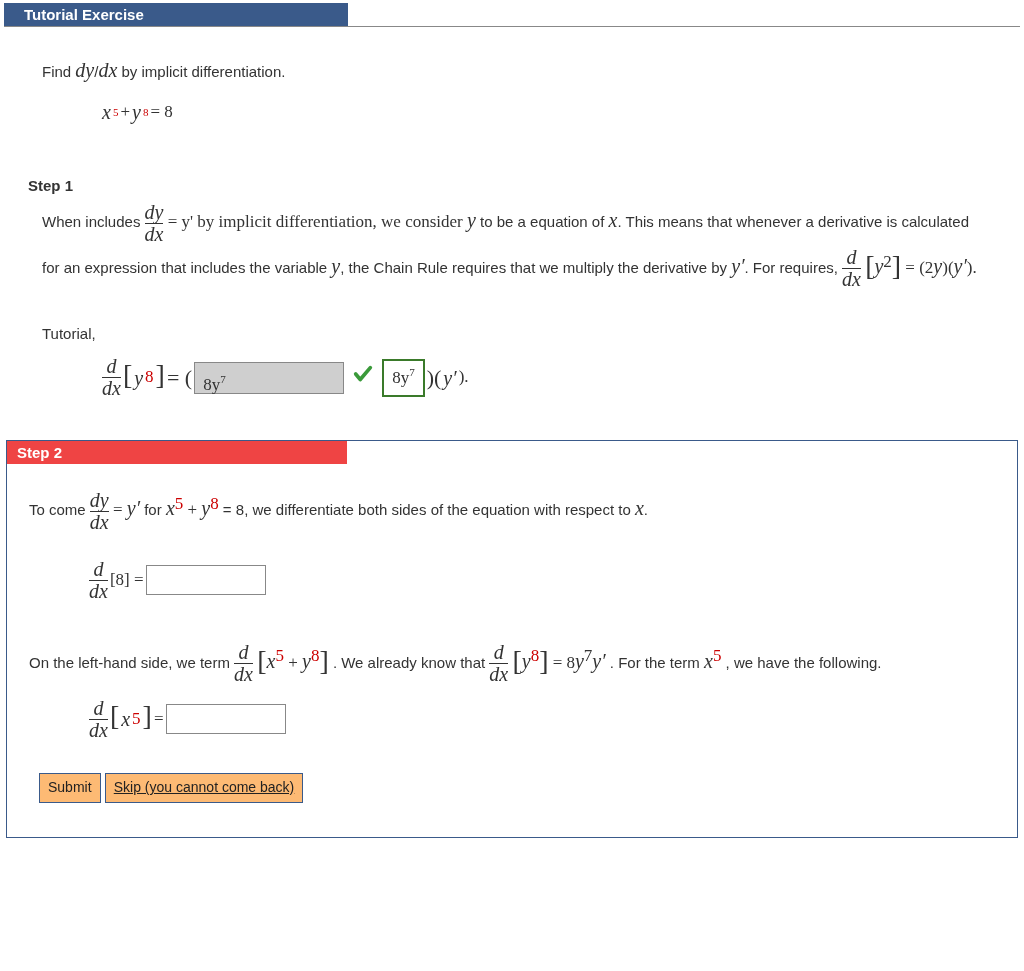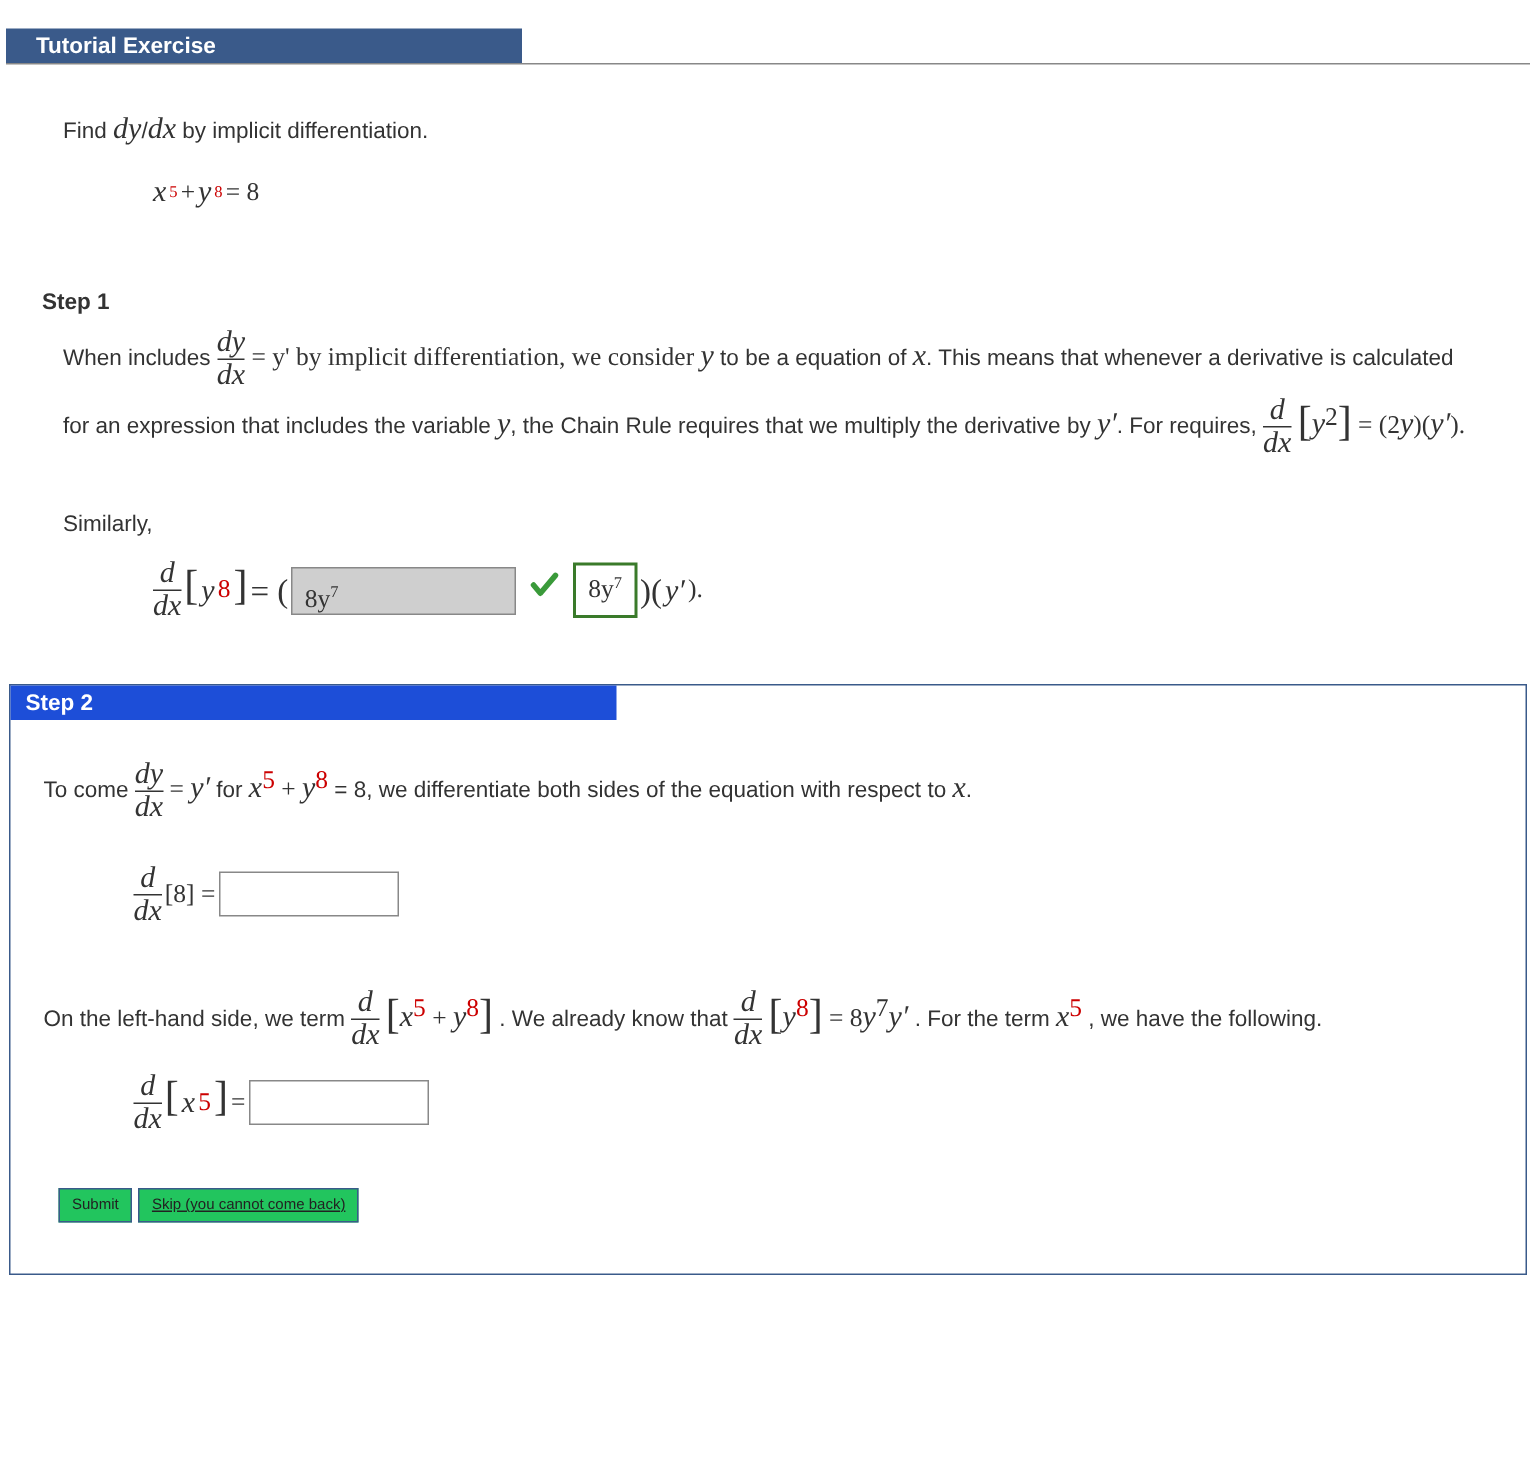--- a/index.html
+++ b/index.html
@@ -13,21 +13,20 @@
     width: 1024px;
   }
   .outer {
     padding: 3px 4px;
   }
   .section-header {
     background: #fff;
     border-bottom: 1px solid #888;
     display: flex;
     align-items: stretch;
-    margin-top: 16px;
   }
   .section-header .left-stub {
     width: 14px;
     background: #3a5a8a;
   }
   .section-header .title-bar {
     background: #3a5a8a;
     color: #fff;
     font-weight: bold;
     font-size: 15px;
@@ -103,33 +102,33 @@
   .check-icon {
     display: inline-block;
     vertical-align: middle;
     margin: 0 6px;
   }
   .step2-box {
     border: 1px solid #3a5a8a;
     margin: 8px 2px 0 2px;
   }
   .step2-header {
-    background: #1d4ed8;
+    background: #ef4444;
     color: #fff;
     font-weight: bold;
     font-size: 15px;
     padding: 3px 10px;
-    width: 404px;
+    width: 340px;
   }
   .btn {
     display: inline-block;
     border: 1px solid #3a5a8a;
-    background: #22c55e;
+    background: #fdba74;
     padding: 2px 8px;
-    font-size: 10px;
+    font-size: 14px;
     color: #222;
     cursor: pointer;
     text-decoration: underline;
     font-family: Verdana, Geneva, sans-serif;
   }
   .btn.submit { text-decoration: none; }
   .btn-row { margin: 30px 0 10px 10px; }
   .line { margin: 8px 0; }
   .vspace { height: 12px; }
   .row-align { display: flex; align-items: center; flex-wrap: wrap; gap: 2px; }
@@ -170,21 +169,21 @@
       <span> to be a equation of </span><span class="math-italic">x</span><span>. This means that whenever a derivative is calculated for an expression that includes the variable </span><span class="math-italic">y</span><span>, the Chain Rule requires that we multiply the derivative by </span><span class="math-italic">y′</span><span>. For requires, </span>
       <span class="frac">
         <span class="num math-italic">d</span>
         <span class="den math-italic">dx</span>
       </span>
       <span class="bracket">[</span><span class="math-italic">y</span><sup class="serif">2</sup><span class="bracket">]</span>
       <span class="serif"> = (2</span><span class="math-italic">y</span><span class="serif">)(</span><span class="math-italic">y′</span><span class="serif">).</span>
     </div>
 
     <div class="vspace"></div>
-    <div class="line">Similarly,</div>
+    <div class="line">Tutorial,</div>
 
     <div class="indent row-align">
       <span class="frac">
         <span class="num math-italic">d</span>
         <span class="den math-italic">dx</span>
       </span>
       <span class="bracket">[</span>
         <span class="math-italic">y</span>
         <sup class="red serif">8</sup>
         <span class="bracket">]</span>

